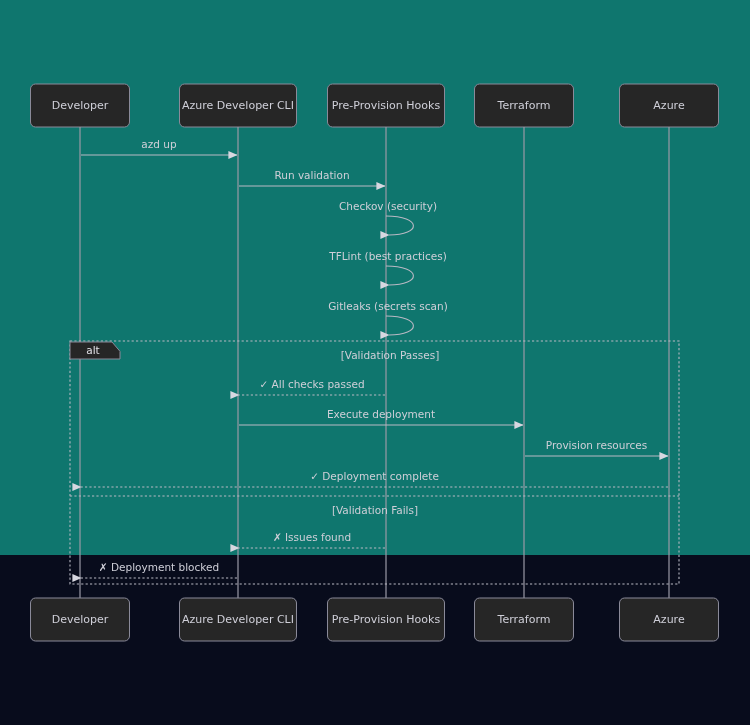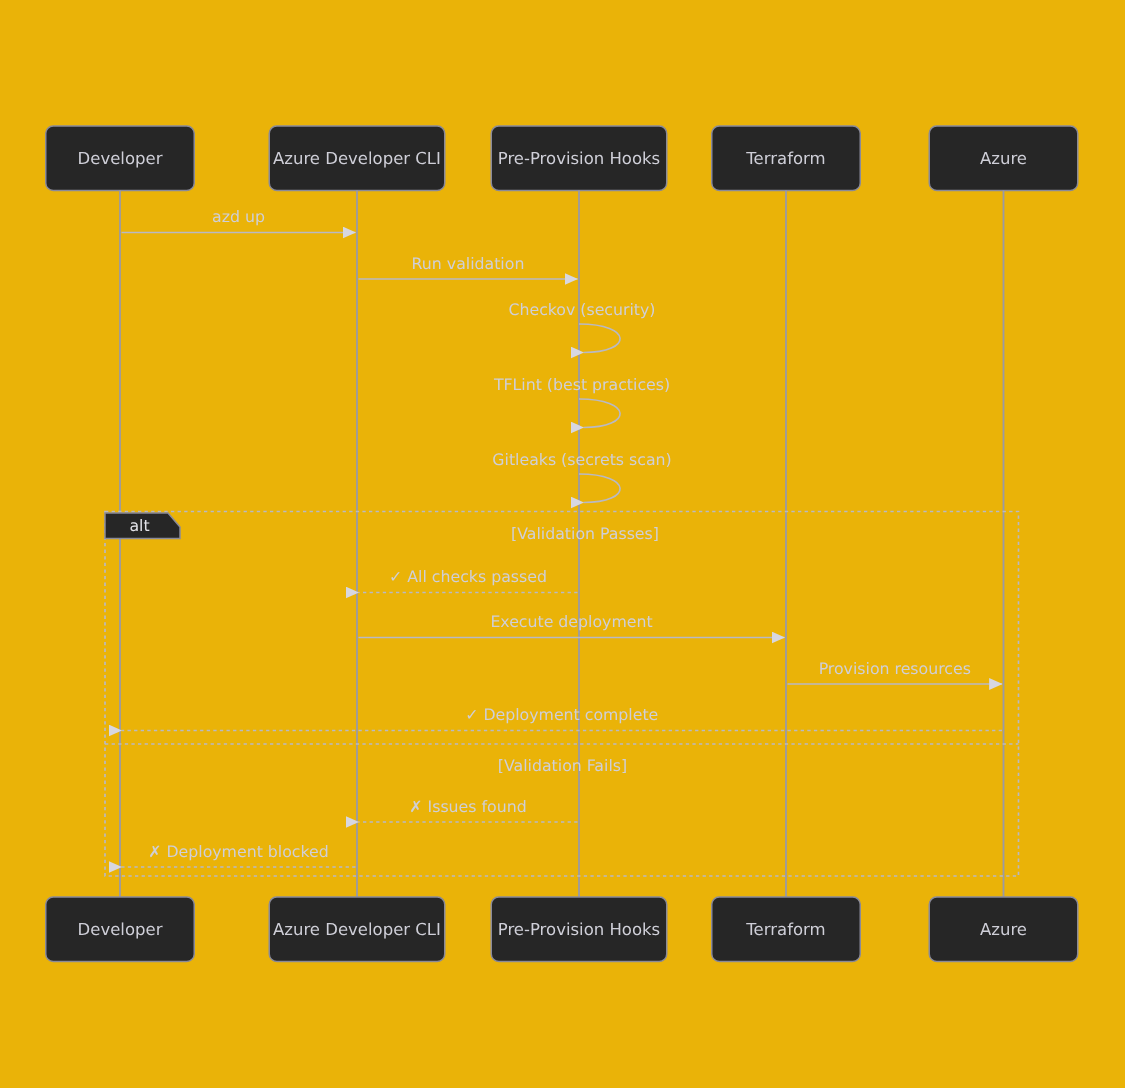--- a/index.html
+++ b/index.html
@@ -10,22 +10,22 @@
   }
   body {
     width: 750px;
     height: 725px;
     overflow: hidden;
     font-family: "DejaVu Sans", "Liberation Sans", sans-serif;
   }
   #diagram-root {
     position: relative;
     width: 750px;
-    height: 725px;
-    background: #eab308;
+    height: 555px;
+    background: #0f766e;
   }
   svg#seq-svg {
     position: absolute;
     left: 0;
     top: 0;
     width: 750px;
     height: 725px;
     display: block;
   }
   .actor-box-rect {

